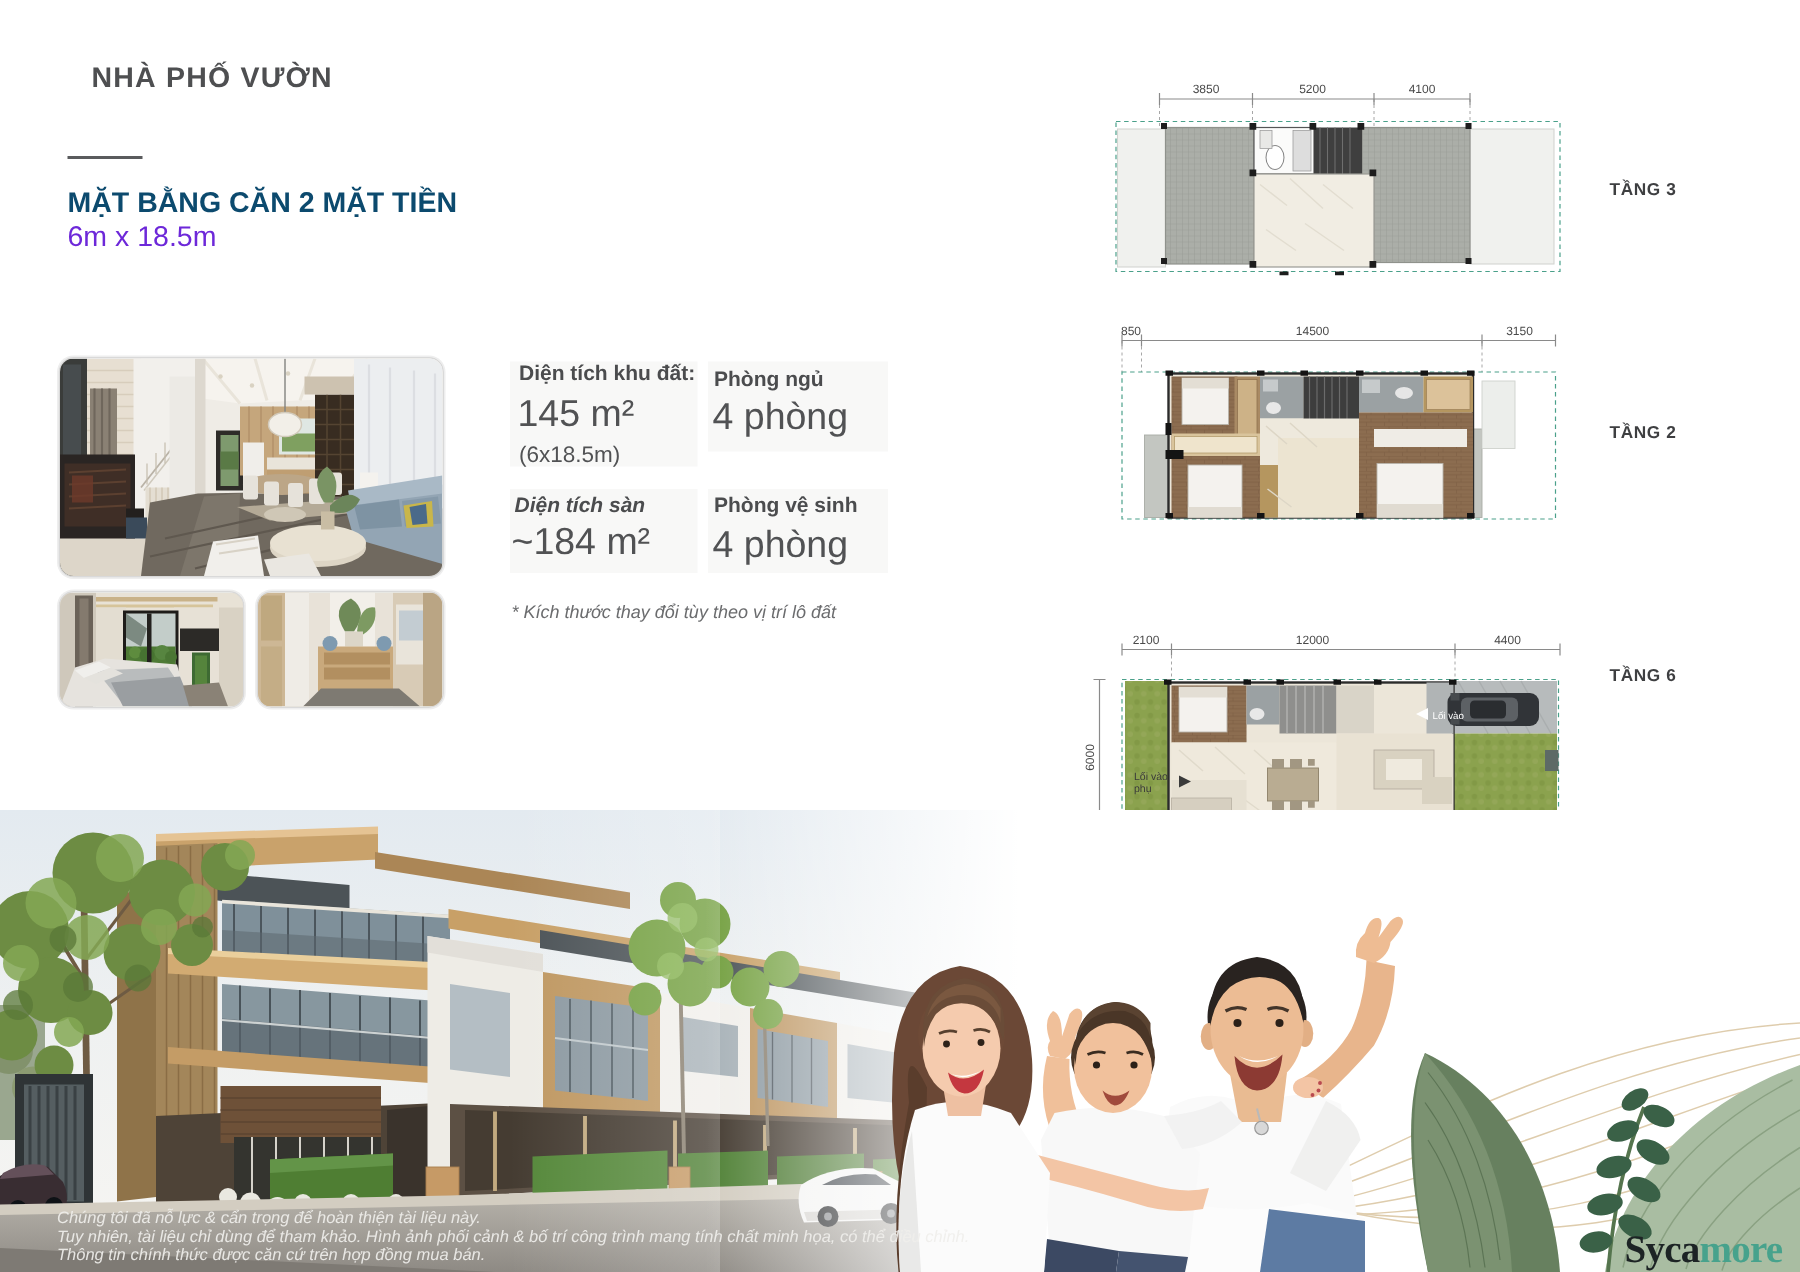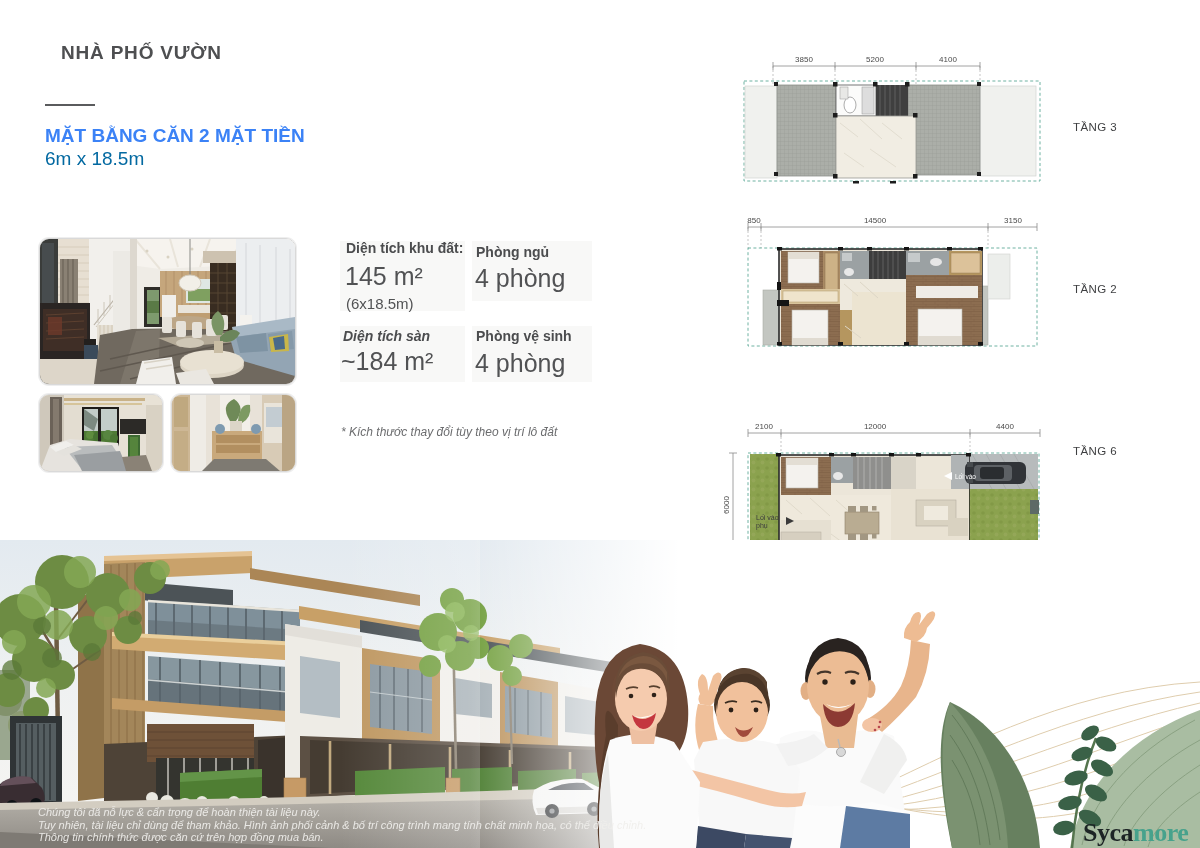--- a/index.html
+++ b/index.html
@@ -1,28 +1,28 @@
 <!DOCTYPE html>
 <html><head>
 <meta charset="utf-8">
 <style>
   html,body{margin:0;padding:0;}
   body{width:1200px;height:848px;overflow:hidden;background:#fff;
        font-family:"Liberation Sans",sans-serif;position:relative;}
   .abs{position:absolute;}
   .hdr1{left:45px;top:42px;font-size:19px;font-weight:600;letter-spacing:0.8px;color:#4e4f51;margin-left:16px;}
   .rule{left:45px;top:104px;width:50px;height:2px;background:#5a5b5d;}
-  .hdr2{left:45px;top:125px;font-size:19px;font-weight:700;letter-spacing:0px;color:#3b82f6;}
-  .hdr3{left:45px;top:148px;font-size:19px;font-weight:500;color:#0369a1;}
+  .hdr2{left:45px;top:125px;font-size:19px;font-weight:700;letter-spacing:0px;color:#0c4a6e;}
+  .hdr3{left:45px;top:148px;font-size:19px;font-weight:500;color:#6d28d9;}
   .ph{border-radius:10px;overflow:hidden;border:1px solid #d9d9d9;box-shadow:0 0 0 1px #eee;}
   .statlab{font-size:14px;font-weight:700;color:#4b4c4e;}
   .statval{font-size:25px;font-weight:400;color:#515254;}
   .statsub{font-size:15px;font-weight:400;color:#515254;}
   .note{font-size:12px;font-style:italic;color:#6b6c6e;}
-  .tang{font-size:11.5px;font-weight:400;letter-spacing:0.4px;color:#3e3f41;}
+  .tang{font-size:11.5px;font-weight:700;letter-spacing:0.4px;color:#3e3f41;}
 </style>
 </head>
 <body>
   <div class="abs hdr1">NHÀ PHỐ VƯỜN</div>
   <div class="abs rule"></div>
   <div class="abs hdr2">MẶT BẰNG CĂN 2 MẶT TIỀN</div>
   <div class="abs hdr3">6m x 18.5m</div>
 
   <div class="abs ph" style="left:39px;top:238px;width:255px;height:145px;" id="photo-big">
   <svg width="255" height="145" viewBox="0 0 255 145">
@@ -253,21 +253,21 @@
   <div class="abs" style="left:472px;top:326px;width:120px;height:56px;background:#f8f8f7;"></div>
   <div class="abs statlab" style="left:346px;top:240px;">Diện tích khu đất:</div>
   <div class="abs statval" style="left:345px;top:262px;">145 m²</div>
   <div class="abs statsub" style="left:346px;top:295px;">(6x18.5m)</div>
   <div class="abs statlab" style="left:476px;top:244px;">Phòng ngủ</div>
   <div class="abs statval" style="left:475px;top:264px;">4 phòng</div>
   <div class="abs statlab" style="left:343px;top:328px;font-style:italic;">Diện tích sàn</div>
   <div class="abs statval" style="left:341px;top:347px;">~184 m²</div>
   <div class="abs statlab" style="left:476px;top:328px;">Phòng vệ sinh</div>
   <div class="abs statval" style="left:475px;top:349px;">4 phòng</div>
-  <div class="abs note" style="left:341px;top:401px;margin-top:24px;">* Kích thước thay đổi tùy theo vị trí lô đất</div>
+  <div class="abs note" style="left:341px;top:401px;">* Kích thước thay đổi tùy theo vị trí lô đất</div>
 
   <div class="abs tang" style="left:1073px;top:121px;">TẦNG 3</div>
   <div class="abs tang" style="left:1073px;top:283px;">TẦNG 2</div>
   <div class="abs tang" style="left:1073px;top:445px;">TẦNG 6</div>
 
   <div class="abs" style="left:740px;top:53px;" id="plan3">
   <svg width="302" height="135" viewBox="0 0 302 135">
     <defs>
       <pattern id="hatch" width="4" height="4" patternUnits="userSpaceOnUse">
         <rect width="4" height="4" fill="#abaea8"></rect>

